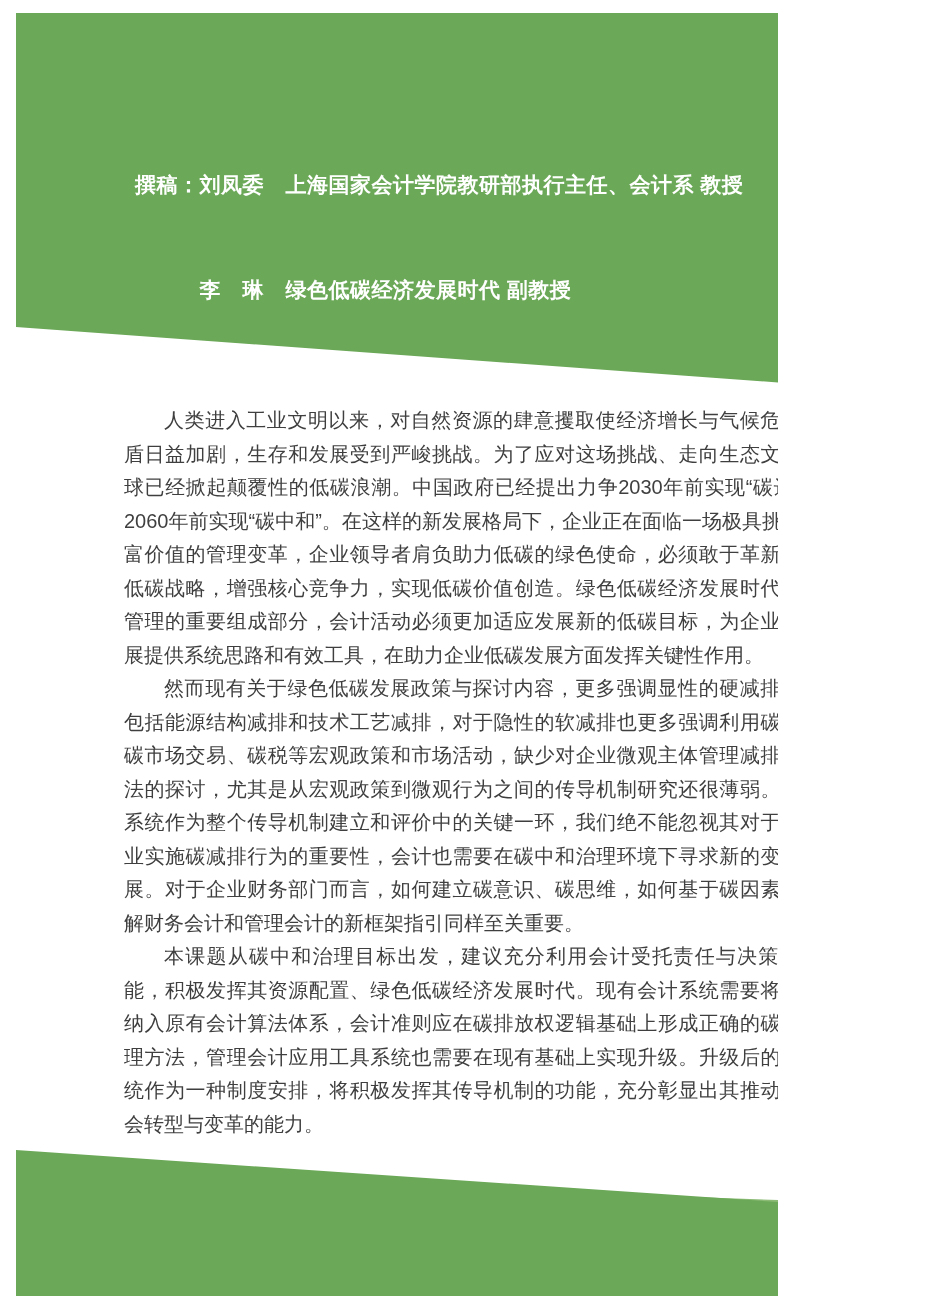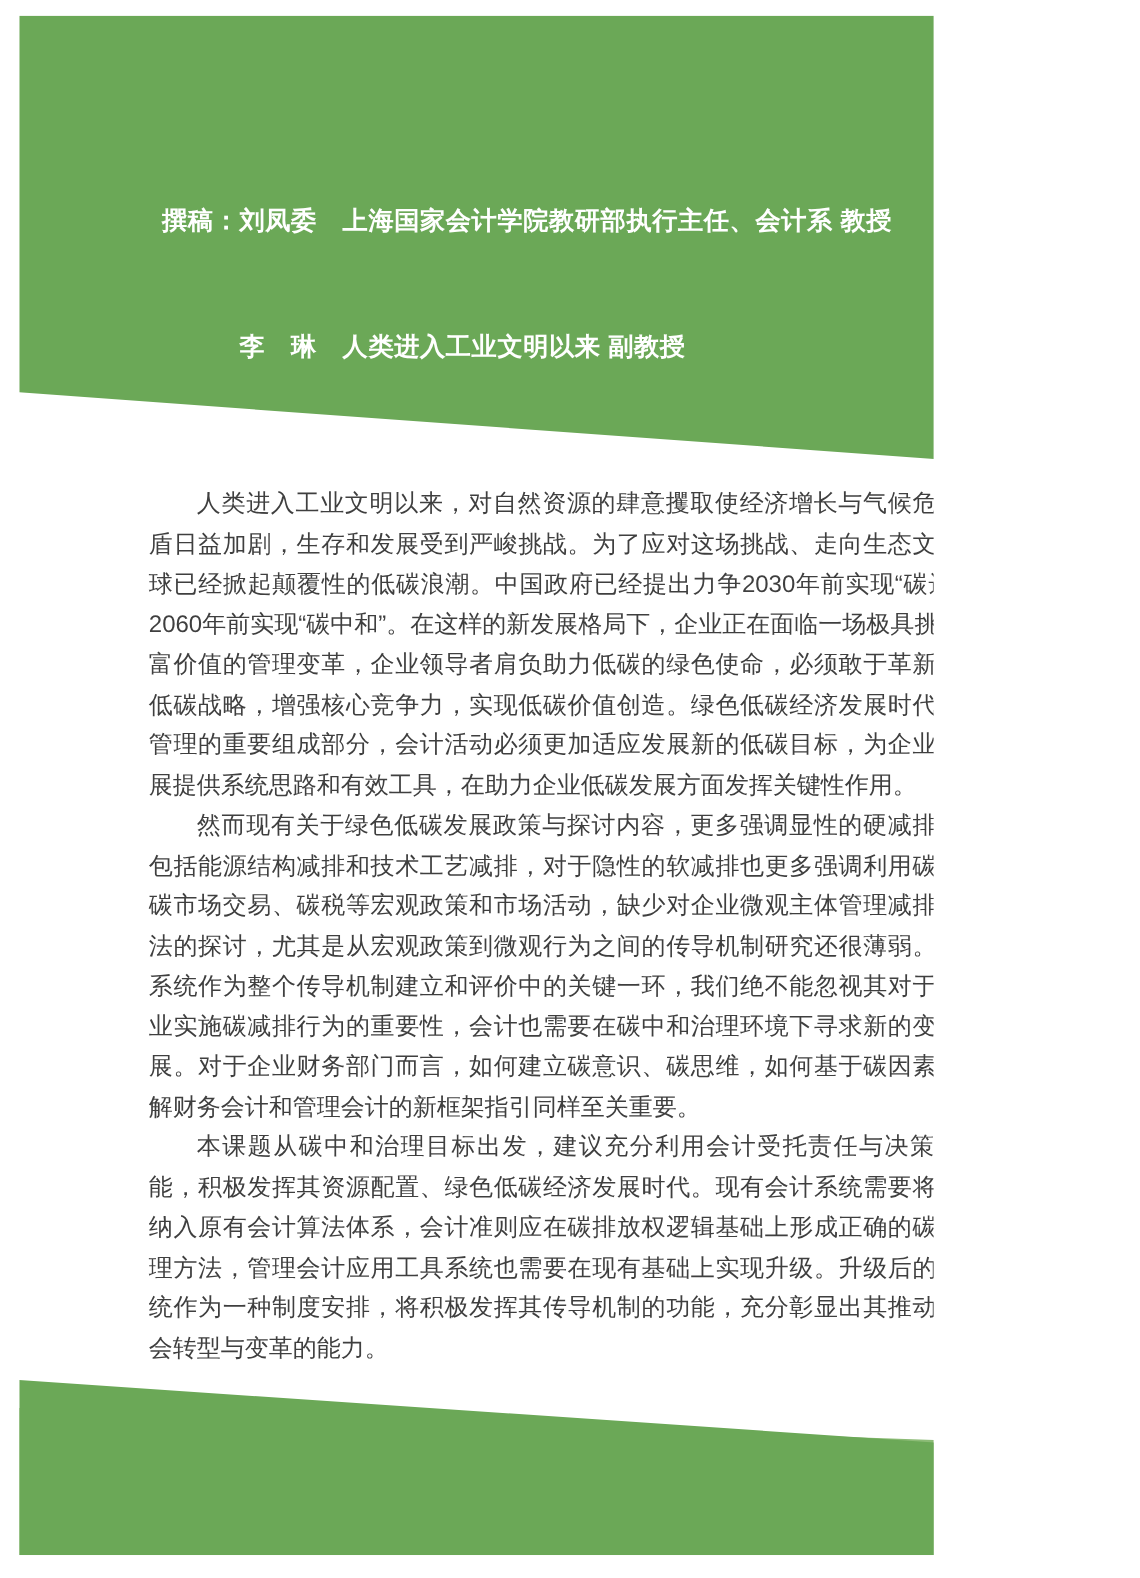--- a/index.html
+++ b/index.html
@@ -38,21 +38,21 @@
   }
 </style>
 </head>
 <body>
 
 <div class="page">
 
   <div class="header-band">
     <div class="header-credits">
       <div>撰稿：刘凤委　上海国家会计学院教研部执行主任、会计系 教授</div>
-      <div>　　　李　琳　人类进入工业文明以来 副教授</div>
+      <div>　　　李　琳　绿色低碳经济发展时代 副教授</div>
       <div>顾问：安永华明会计师事务所（特殊普通合伙）</div>
       <div>　　　大中华区财务会计咨询服务主管合伙人　刘国华 先生</div>
       <div>　　　英格兰及威尔士特许会计师协会（ICAEW）中国区总监 于晶晶 女士</div>
       <div>问卷调查：上海国家会计学院会计信息调查中心 吕晓雷 老师</div>
     </div>
   </div>
 
   <div class="body-text">
     <p>人类进入工业文明以来，对自然资源的肆意攫取使经济增长与气候危机的矛盾日益加剧，生存和发展受到严峻挑战。为了应对这场挑战、走向生态文明，全球已经掀起颠覆性的低碳浪潮。中国政府已经提出力争2030年前实现“碳达峰”、2060年前实现“碳中和”。在这样的新发展格局下，企业正在面临一场极具挑战、极富价值的管理变革，企业领导者肩负助力低碳的绿色使命，必须敢于革新，践行低碳战略，增强核心竞争力，实现低碳价值创造。绿色低碳经济发展时代，作为管理的重要组成部分，会计活动必须更加适应发展新的低碳目标，为企业低碳发展提供系统思路和有效工具，在助力企业低碳发展方面发挥关键性作用。</p>
     <p>然而现有关于绿色低碳发展政策与探讨内容，更多强调显性的硬减排方案，包括能源结构减排和技术工艺减排，对于隐性的软减排也更多强调利用碳金融、碳市场交易、碳税等宏观政策和市场活动，缺少对企业微观主体管理减排方式方法的探讨，尤其是从宏观政策到微观行为之间的传导机制研究还很薄弱。而会计系统作为整个传导机制建立和评价中的关键一环，我们绝不能忽视其对于促进企业实施碳减排行为的重要性，会计也需要在碳中和治理环境下寻求新的变革与发展。对于企业财务部门而言，如何建立碳意识、碳思维，如何基于碳因素构建理解财务会计和管理会计的新框架指引同样至关重要。</p>

